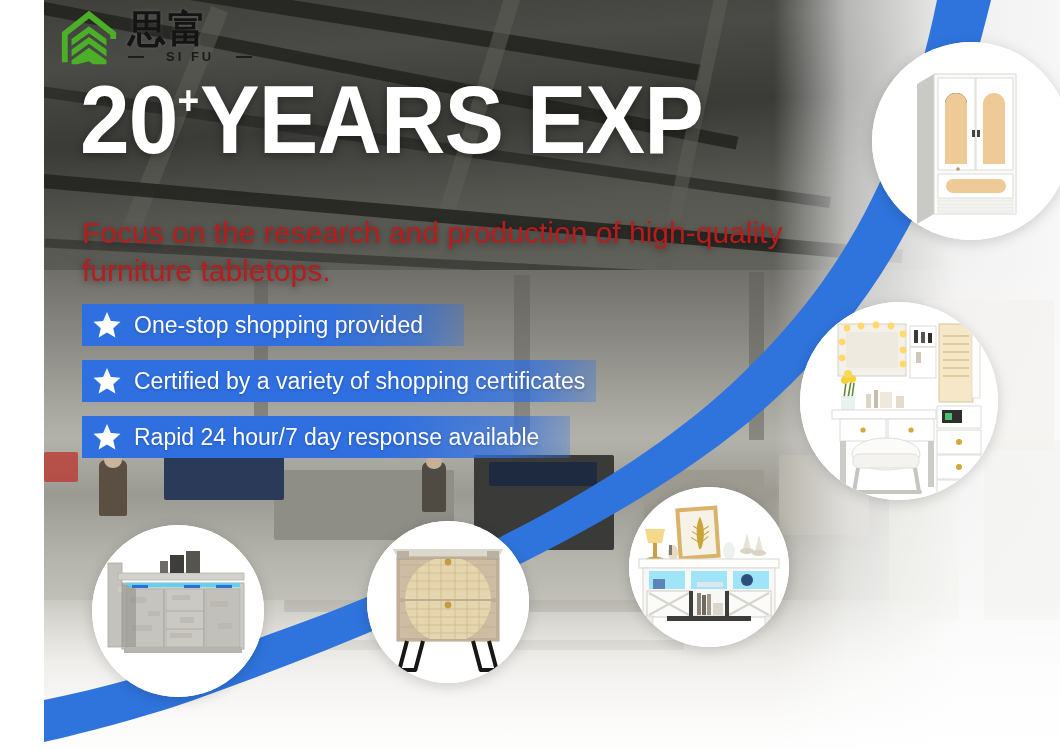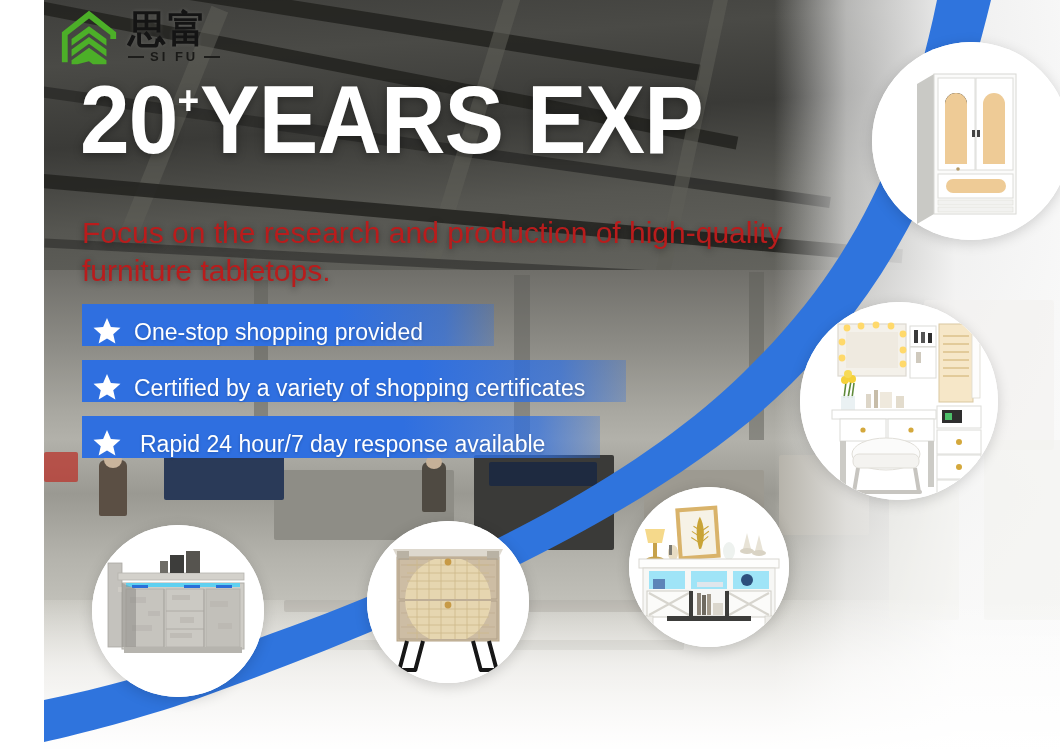--- a/index.html
+++ b/index.html
@@ -59,21 +59,21 @@
 
   
   #logo{position:absolute;left:14px;top:6px;display:flex;align-items:center;gap:8px;}
   #logo .house{width:62px;height:62px;display:block;}
   .logo-cn{
     font-family:"DejaVu Sans",sans-serif;font-size:38px;font-weight:700;
     color:#141414;letter-spacing:2px;line-height:1;
     text-shadow:0 0 4px rgba(255,255,255,.12);
   }
   .logo-sub{
-    display:flex;align-items:center;gap:6px;margin-top:1px;
+    display:flex;align-items:center;gap:22px;margin-top:1px;
   }
   .logo-sub .ln{flex:1;height:2px;background:#1d1d1b;min-width:16px;}
   .logo-sub .txt{
     font-size:13px;font-weight:700;letter-spacing:3px;color:#1a1a18;
     font-family:"Liberation Sans",sans-serif;
   }
   .logo-text-wrap{display:flex;flex-direction:column;}
 
   
   #headline{
@@ -93,22 +93,22 @@
   #subtitle{
     position:absolute;left:38px;top:214px;width:740px;
     color:#b91c1c;font-size:30px;line-height:1.28;font-weight:400;
     font-family:"Liberation Sans",sans-serif;
     text-shadow:0 2px 7px rgba(0,0,0,.45);
   }
 
   
   #features{position:absolute;left:38px;top:304px;display:flex;flex-direction:column;gap:14px;}
   .feat{
-    position:relative;height:42px;display:flex;align-items:flex-end;
-    padding-left:10px;padding-right:30px;
+    position:relative;height:42px;display:flex;align-items:center;
+    padding-left:10px;
     background:linear-gradient(90deg,#2f6fe0 0%,#2f6fe0 62%,rgba(47,111,224,.72) 88%,rgba(47,111,224,.30) 100%);
   }
   .feat .star{width:30px;height:30px;flex:0 0 30px;margin-right:12px;}
   .feat .flabel{
     color:#fff;font-size:23px;font-weight:400;white-space:nowrap;
     font-family:"Liberation Sans",sans-serif;
     text-shadow:0 1px 3px rgba(0,0,0,.22);
   }
 
   
@@ -208,21 +208,21 @@
         <polygon points="12,1.6 15.1,8.7 22.8,9.4 17,14.5 18.7,22 12,18 5.3,22 7,14.5 1.2,9.4 8.9,8.7" fill="#ffffff"></polygon>
       </svg>
       <span class="flabel">One-stop shopping provided</span>
     </div>
     <div class="feat" style="width:504px;">
       <svg class="star" viewBox="0 0 24 24">
         <polygon points="12,1.6 15.1,8.7 22.8,9.4 17,14.5 18.7,22 12,18 5.3,22 7,14.5 1.2,9.4 8.9,8.7" fill="#ffffff"></polygon>
       </svg>
       <span class="flabel">Certified by a variety of shopping certificates</span>
     </div>
-    <div class="feat" style="width:478px;gap:6px;">
+    <div class="feat" style="width:478px;">
       <svg class="star" viewBox="0 0 24 24">
         <polygon points="12,1.6 15.1,8.7 22.8,9.4 17,14.5 18.7,22 12,18 5.3,22 7,14.5 1.2,9.4 8.9,8.7" fill="#ffffff"></polygon>
       </svg>
       <span class="flabel">Rapid 24 hour/7 day response available</span>
     </div>
   </div>
 
   <div class="pcircle" style="left:828px;top:42px;width:198px;height:198px;">
     <svg viewBox="0 0 198 198">
       <rect x="0" y="0" width="198" height="198" fill="#ffffff"></rect>

